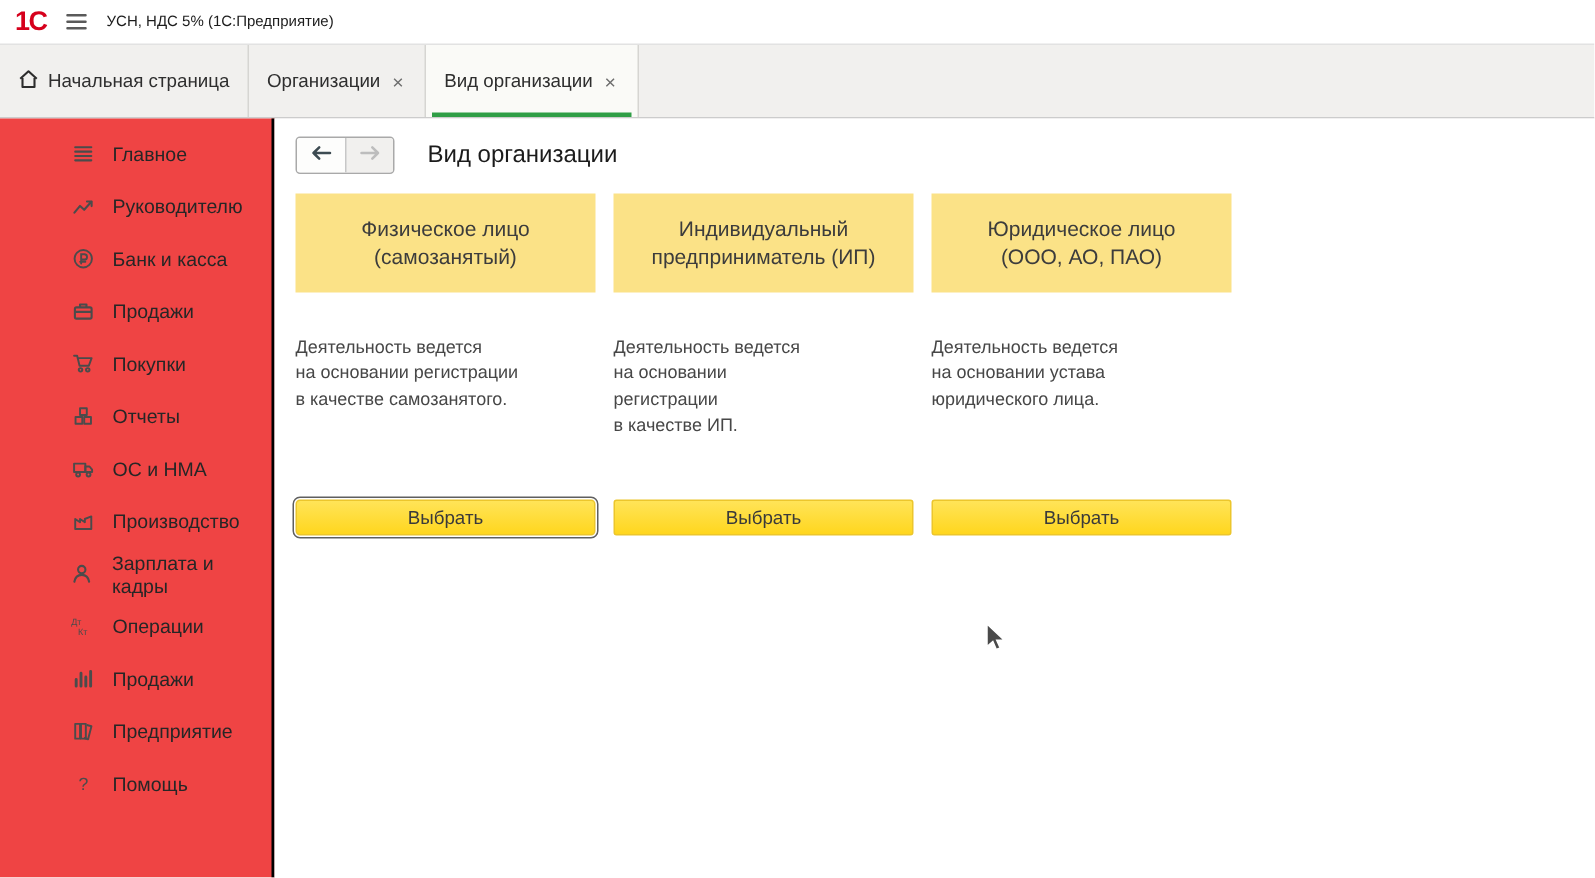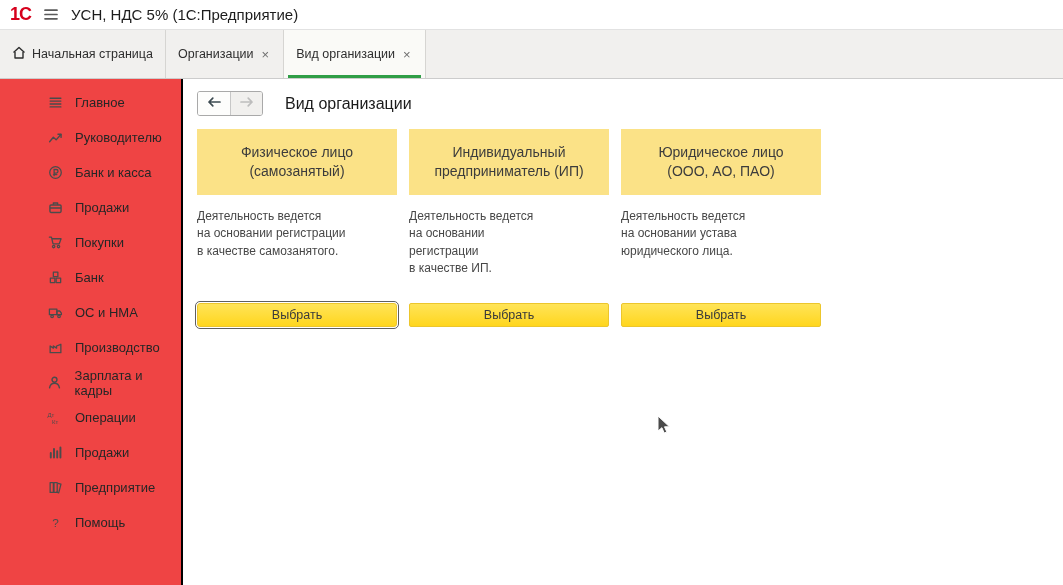--- a/index.html
+++ b/index.html
@@ -10,21 +10,21 @@
   }
   .app { width:1063px; height:585px; display:flex; flex-direction:column; position:relative; }
 
   
   .titlebar {
     flex:0 0 30px; background:#ffffff; display:flex; align-items:center;
     padding:0 10px; gap:12px; border-bottom:1px solid #e2e2e2;
   }
   .logo { color:#d6001c; font-weight:bold; font-size:18px; letter-spacing:-1px; }
   .hamburger { display:flex; align-items:center; cursor:pointer; }
-  .win-title { font-size:15px; color:#1c1c1c; }
+  .win-title { font-size:10px; color:#1c1c1c; }
 
   
   .tabbar {
     flex:0 0 27px; background:#f1f0ee; display:flex; align-items:stretch;
     border-bottom:1px solid #cccccc;
   }
   .tab {
     display:flex; align-items:center; gap:6px; padding:16px 12px;
     font-size:12.5px; color:#2e2e2e; border-right:1px solid #d6d5d2;
     position:relative; cursor:pointer; white-space:nowrap;
@@ -55,21 +55,21 @@
   .navgroup { display:flex; border:1px solid #a9a9a9; border-radius:3px; overflow:hidden; background:#fff; }
   .navbtn {
     width:32px; height:23px; border:none; background:#fdfdfc;
     display:flex; align-items:center; justify-content:center; cursor:pointer; padding:0;
   }
   .navbtn.disabled { background:#f1f0ee; cursor:default; }
   .navbtn + .navbtn { border-left:1px solid #c7c7c7; }
   .page-title { font-size:16px; font-weight:400; color:#1b1b1b; }
 
   .cards { display:flex; gap:12px; }
-  .card { width:200px; display:flex; flex-direction:column; }
+  .card { width:200px; display:flex; flex-direction:column;gap:15px; }
   .card-head {
     background:#fbe287; min-height:66px; display:flex; align-items:center;
     justify-content:center; text-align:center; padding:8px 10px;
     font-size:14px; color:#3c3c3c; white-space:pre-line; line-height:1.35;
   }
   .card-desc {
     height:108px; padding-top:13px; 
     font-size:12px; line-height:1.45; color:#474747; white-space:pre-line;
   }
   .select-btn {
@@ -172,21 +172,21 @@
       </div>
 
       <div class="side-item">
         <span class="sicon">
           <svg width="15" height="15" viewBox="0 0 14 14" fill="none" stroke="#4b4b4b" stroke-width="1.2" stroke-linejoin="round">
               <rect x="5" y="2" width="4.2" height="4.2"></rect>
               <rect x="2.2" y="7.5" width="4.2" height="4.2"></rect>
               <rect x="7.6" y="7.5" width="4.2" height="4.2"></rect>
             </svg>
         </span>
-        <span>Банк</span>
+        <span>Отчеты</span>
       </div>
 
       <div class="side-item">
         <span class="sicon">
           <svg width="15" height="15" viewBox="0 0 14 14" fill="none" stroke="#4b4b4b" stroke-width="1.2" stroke-linejoin="round">
               <rect x="1.3" y="3.8" width="7" height="5.2"></rect>
               <path d="M8.3 5.6h2.6l1.6 2V9H8.3z"></path>
               <circle cx="3.8" cy="10.6" r="1.2"></circle>
               <circle cx="10.3" cy="10.6" r="1.2"></circle>
             </svg>

